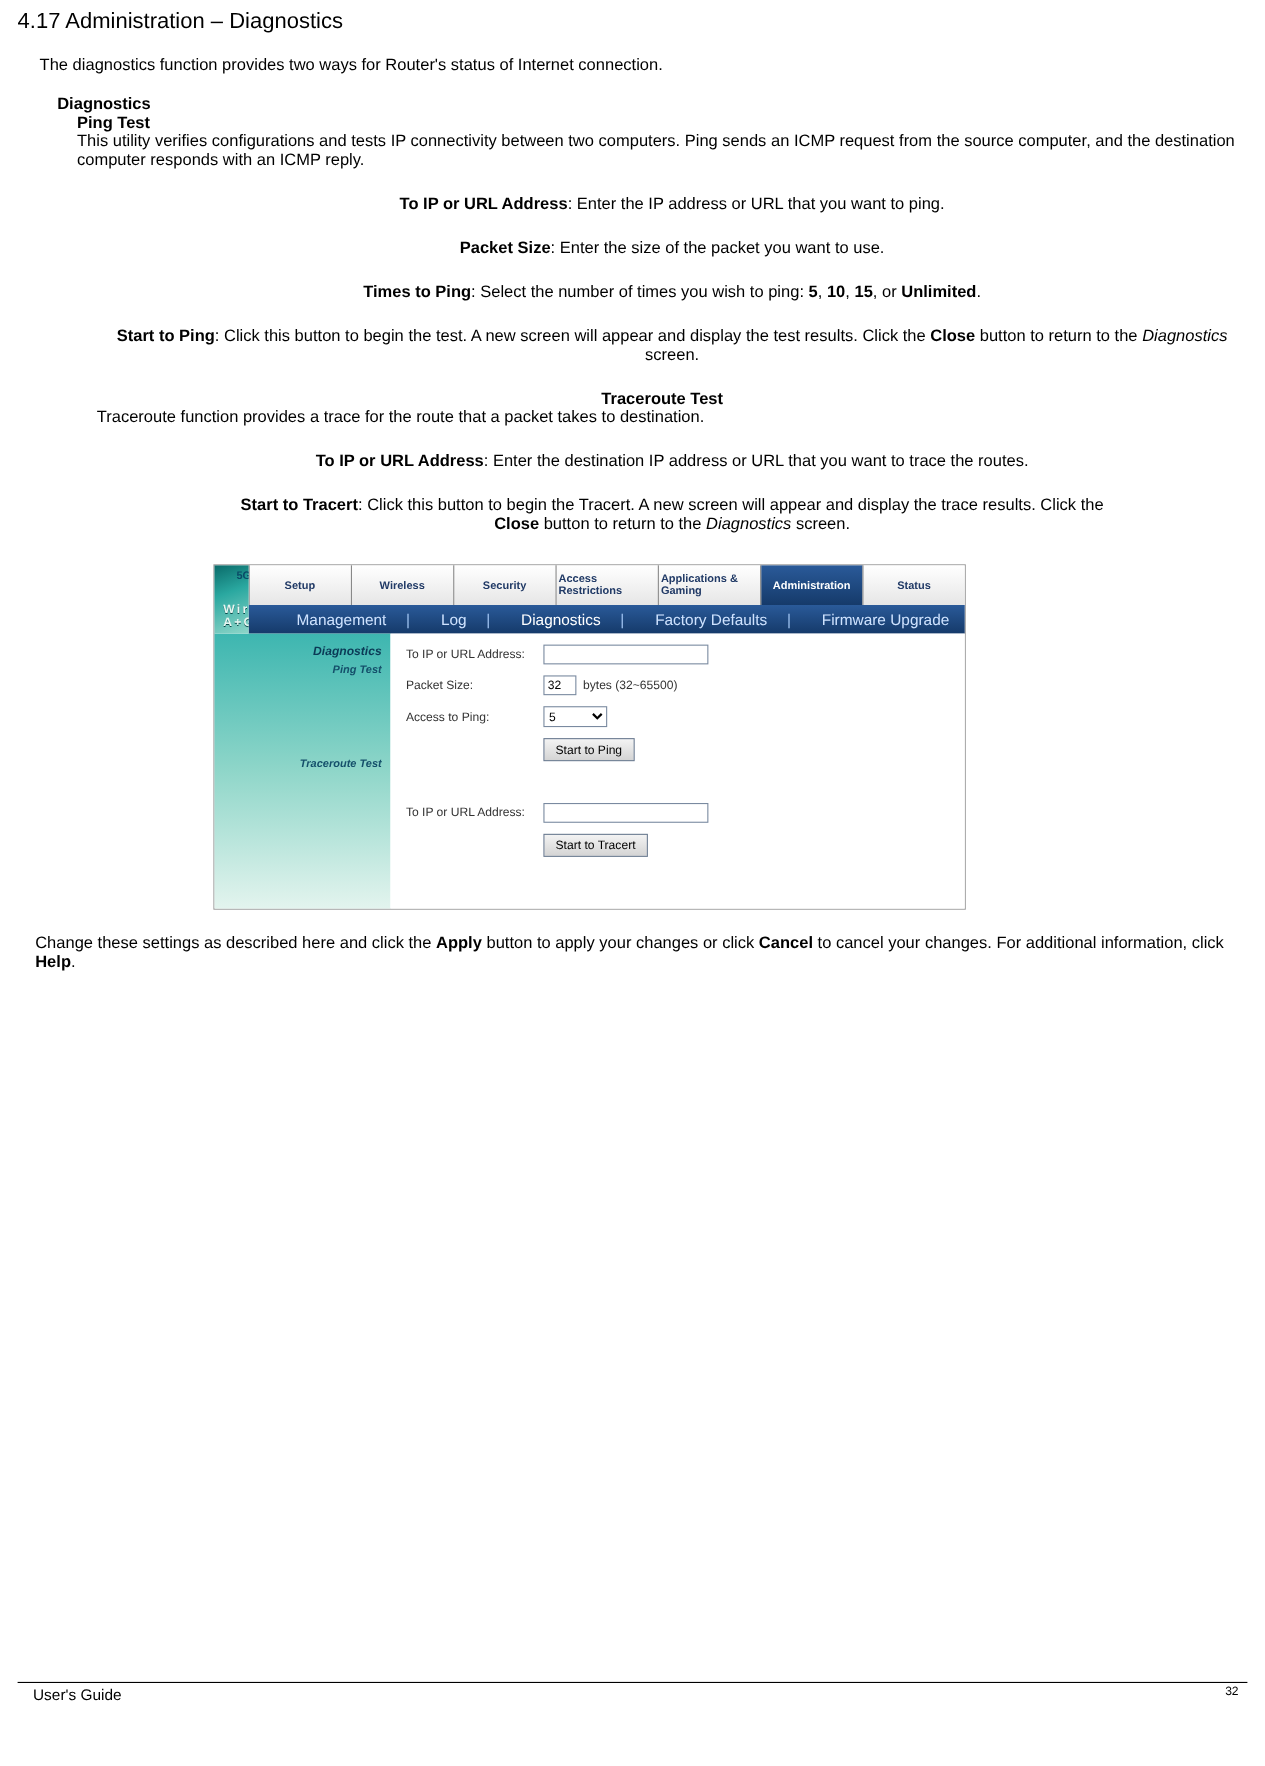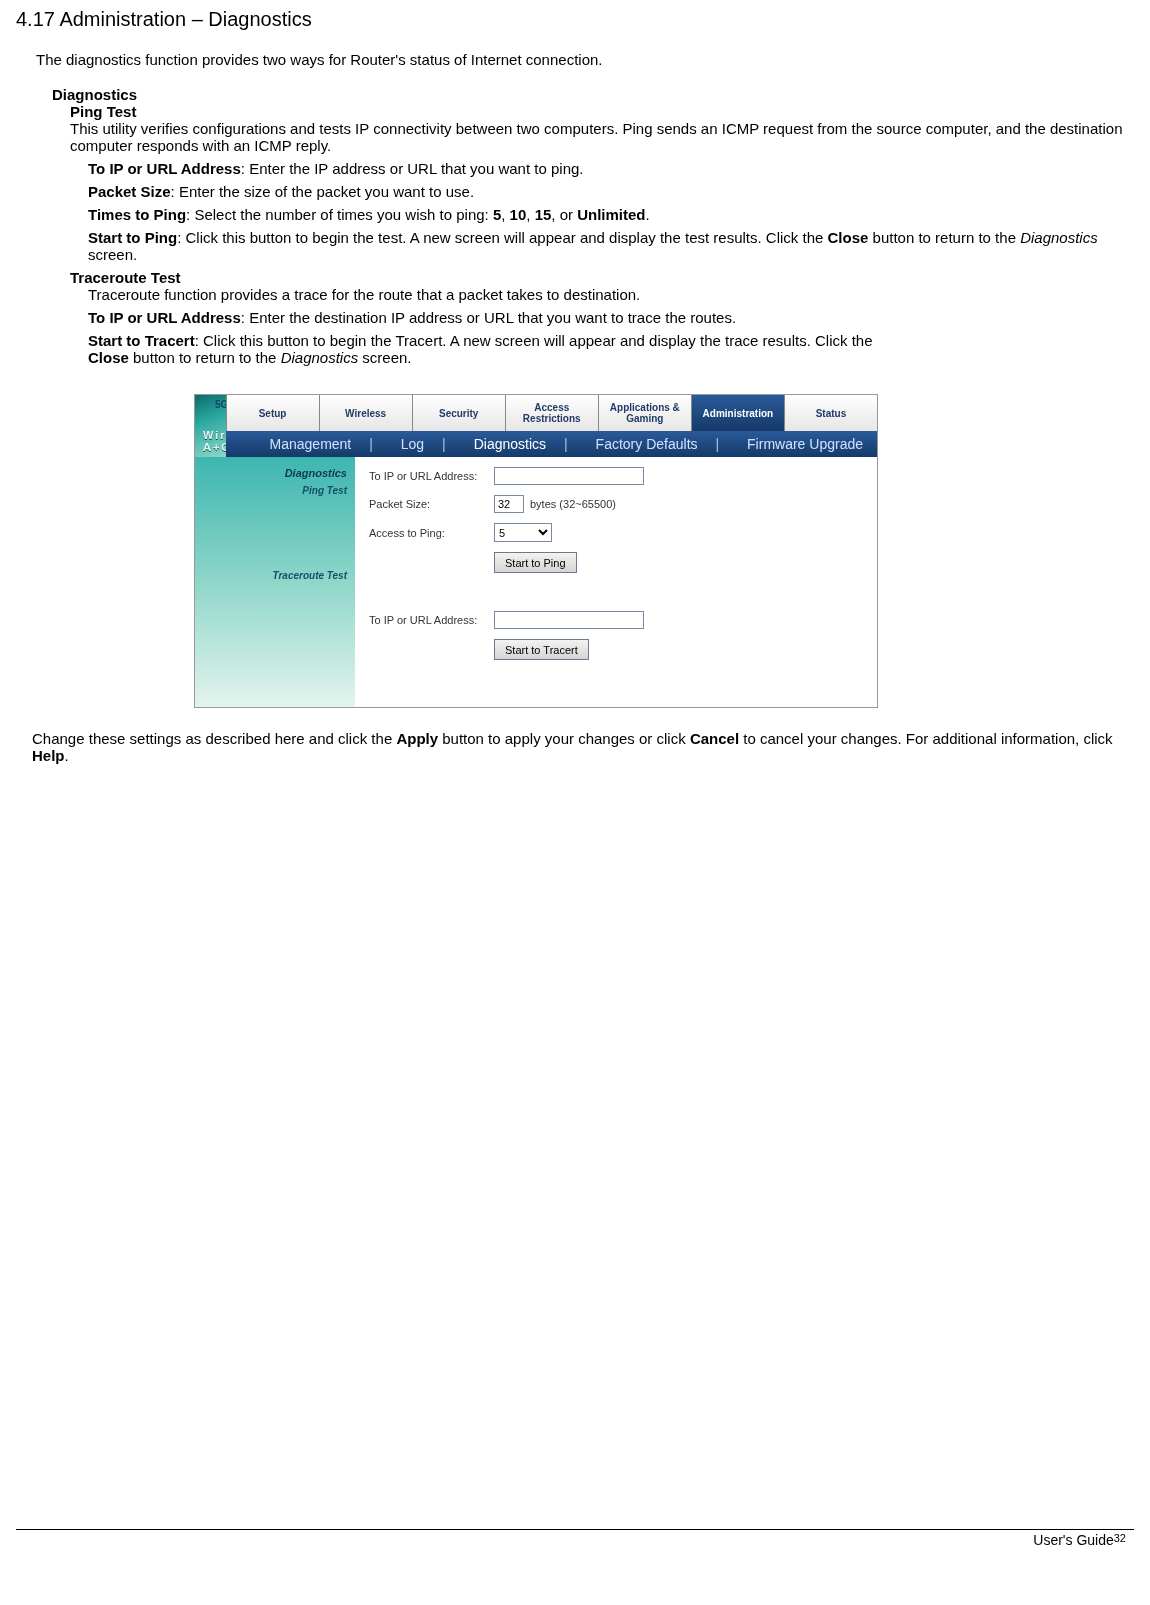--- a/index.html
+++ b/index.html
@@ -22,21 +22,21 @@
     font-weight: normal;
     margin: 0 0 20px 0;
   }
   .intro {
     margin: 0 0 18px 20px;
   }
   .lvl1 { margin-left: 36px; font-weight: bold; }
   .lvl2 { margin-left: 54px; font-weight: bold; }
   .body-lvl2 { margin-left: 54px; font-weight: normal; }
   .body-lvl3 { margin-left: 72px; font-weight: normal; }
-  .spaced { margin-top: 6px; }
+  .spaced { margin-top: 23px; text-align: center; }
   .inline-bold { font-weight: bold; }
   .italic { font-style: italic; }
 
   
   .router-shot {
     width: 684px;
     margin: 28px auto 22px 178px;
     border: 1px solid #999;
     font-size: 11px;
     background: #fff;
@@ -72,21 +72,21 @@
   .rs-tabs-wrap { flex: 1; display: flex; flex-direction: column; }
   .rs-tabs {
     display: flex;
     height: 36px;
   }
   .rs-tab {
     flex: 1;
     display: flex;
     align-items: center;
     justify-content: center;
-    text-align: center;
+    text-align: left;
     font-weight: bold;
     font-size: 10px;
     border-left: 1px solid #888;
     background: linear-gradient(#fff, #e6e6e6);
     color: #213a66;
     line-height: 1.1;
     padding: 0 2px;
   }
   .rs-tab.active {
     background: linear-gradient(#2a5a99, #153a6a);
@@ -162,21 +162,21 @@
   }
 
   .footer {
     position: absolute;
     bottom: 12px;
     left: 16px;
     right: 16px;
     border-top: 1px solid #000;
     padding-top: 2px;
     display: flex;
-    justify-content: flex-end;
+    justify-content: space-between;
     font-size: 14px;
   }
   .footer .guide { margin-left: 14px; }
   .footer .pnum { margin-right: 8px; font-size: 11px; }
 </style>
 </head>
 <body>
 
 <div class="page">
   <h2 class="section-title">4.17 Administration – Diagnostics</h2>

